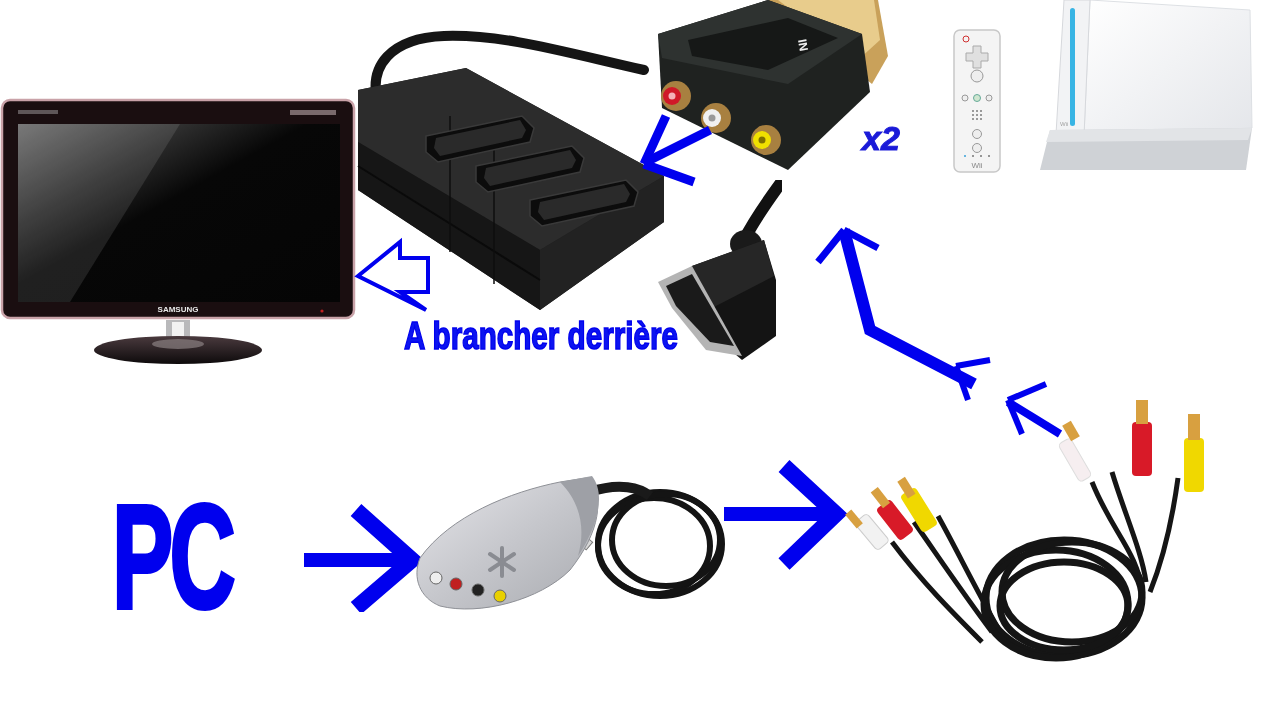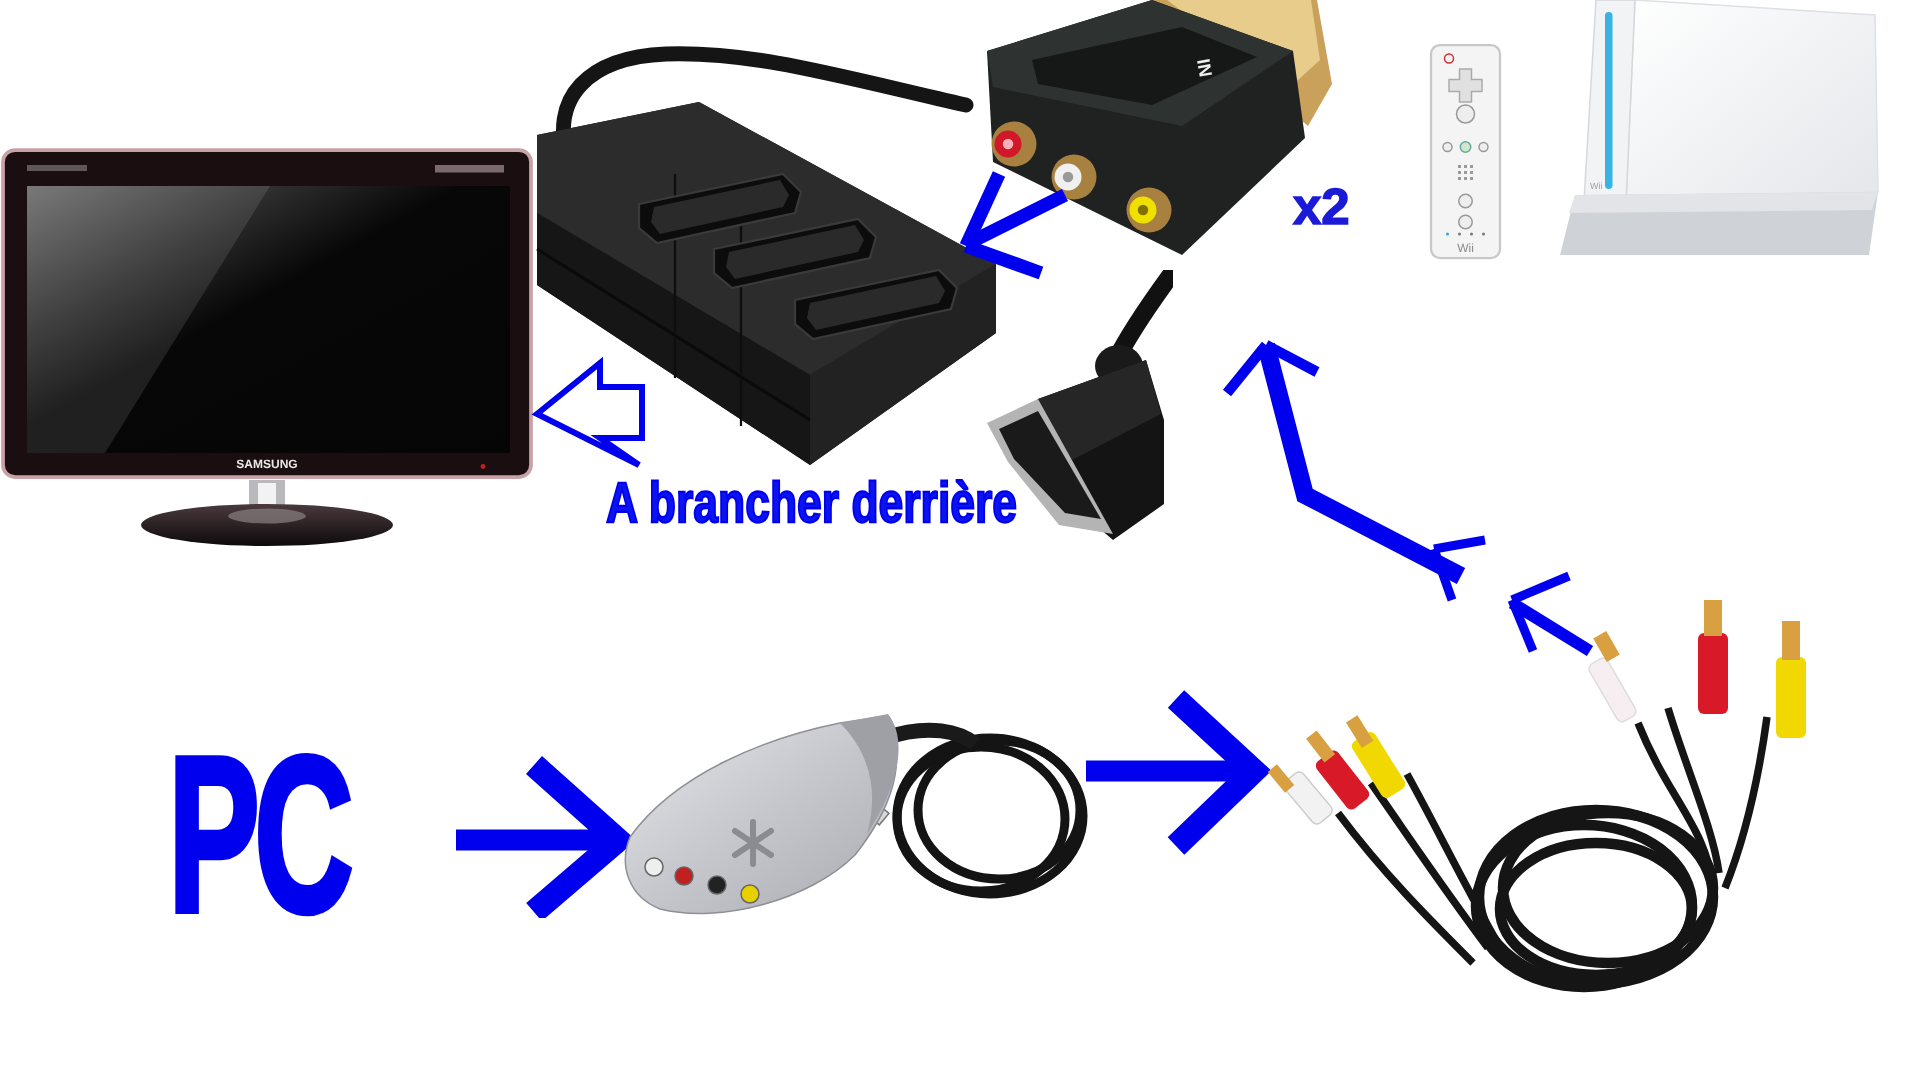--- a/index.html
+++ b/index.html
@@ -2,21 +2,21 @@
 <html><head>
 <meta charset="utf-8">
 <style>
   html, body { margin:0; padding:0; background:#ffffff; }
   body { width:1280px; height:720px; position:relative; overflow:hidden; font-family:"Liberation Sans", sans-serif; }
   .abs { position:absolute; }
   svg { display:block; }
   .label-blue { color:#0000ee; font-family:"Liberation Sans", sans-serif; font-weight:bold; position:absolute; white-space:nowrap; }
   #pc-label { left:112px; top:492px; font-size:148px; line-height:130px; letter-spacing:-6px; transform:scaleX(0.62); transform-origin:left top; -webkit-text-stroke:4px #0000ee; }
   #caption { left:404px; top:314px; font-size:38px; line-height:44px; transform:scaleX(0.78); transform-origin:left top; -webkit-text-stroke:1.5px #0000ee; color:#0b14f0; }
-  #x2-label { left:862px; top:118px; font-size:34px; line-height:40px; color:#1a1ad8; -webkit-text-stroke:1px #1a1ad8; }
+  #x2-label { left:862px; top:118px; font-size:34px; line-height:40px; color:#1a1ad8;font-style:italic; -webkit-text-stroke:1px #1a1ad8; }
 </style>
 </head>
 <body>
 
 <div class="abs" style="left:0;top:98px;width:356px;height:272px;text-align:center;">
   <svg width="356" height="272" viewBox="0 0 356 272">
     <defs>
       <linearGradient id="scrGlare" x1="0" y1="0" x2="1" y2="1">
         <stop offset="0" stop-color="#6a6a6a"></stop>
         <stop offset="0.28" stop-color="#2a2a2a"></stop>

